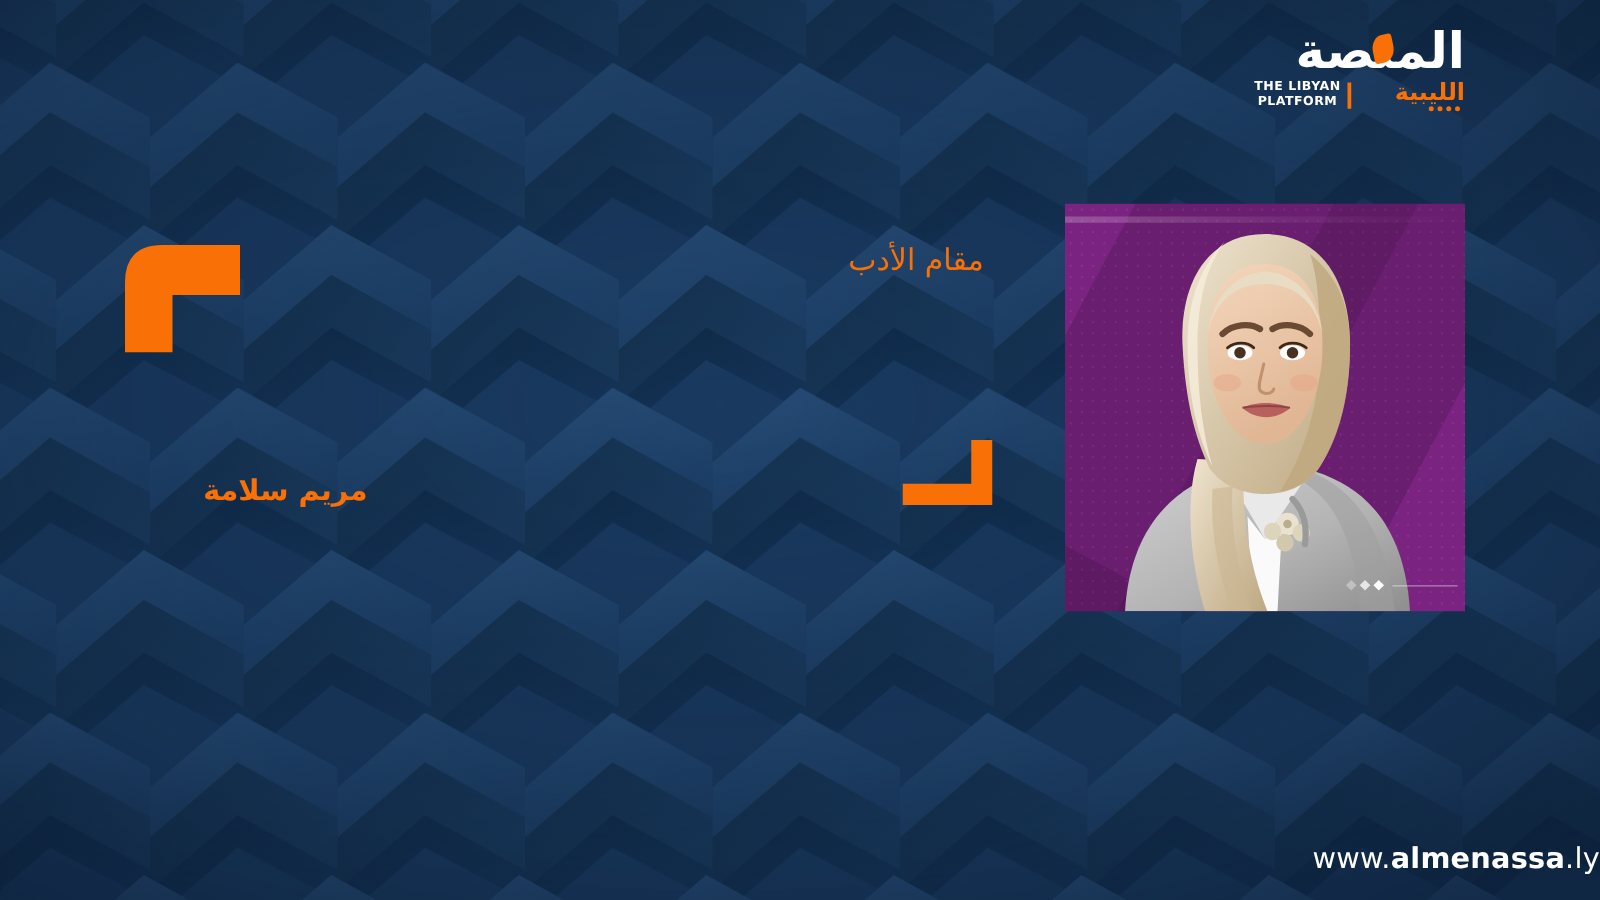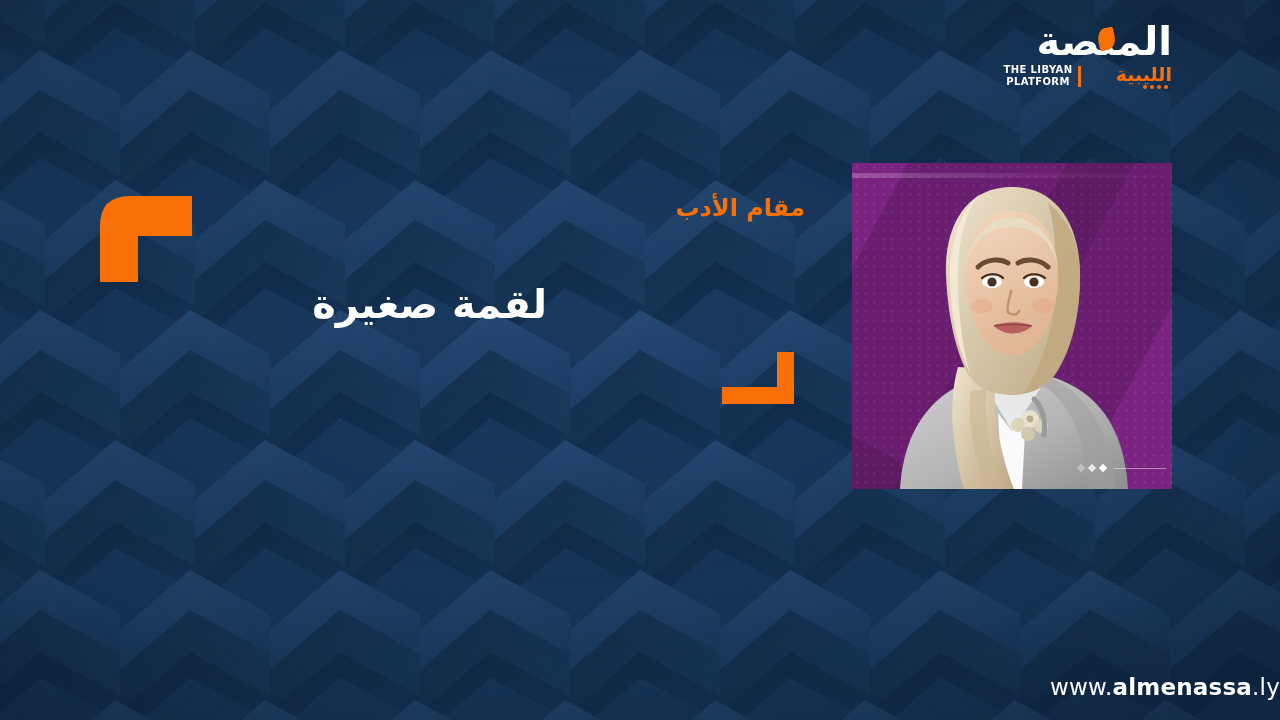--- a/index.html
+++ b/index.html
@@ -144,24 +144,24 @@
     left: 722px;
     top: 352px;
     width: 72px;
     height: 52px;
   }
   .quote-open svg, .quote-close svg { display: block; width: 100%; height: 100%; }
 
   
   .kicker {
     position: absolute;
-    right: 475px;
+    right: 493px;
     top: 191px;
     font-size: 24px;
-    font-weight: bold;
+    font-weight: normal;
     color: #f97007;
     white-space: nowrap;
     line-height: 34px;
   }
   .headline {
     position: absolute;
     right: 733px;
     top: 278px;
     font-size: 40px;
     font-weight: bold;
@@ -590,21 +590,21 @@
     </svg>
   </div>
 
   <div class="quote-close">
     <svg viewBox="0 0 72 52" xmlns="http://www.w3.org/2000/svg">
       <path d="M55,0 L72,0 L72,52 L0,52 L0,35 L55,35 Z" fill="#f97007"></path>
     </svg>
   </div>
 
   <div class="kicker">مقام الأدب</div>
-  <div class="headline">لقمة صغيرة</div>
+  <div class="author">مريم سلامة</div>
 
   <div class="portrait">
     <div class="p-dots"></div>
     <div class="p-band p-band-a"></div>
     <div class="p-band p-band-b"></div>
     <div class="p-band p-band-c"></div>
     <div class="p-sheen"></div>
 
     <div class="person">
       <svg viewBox="0 0 320 326" xmlns="http://www.w3.org/2000/svg">

